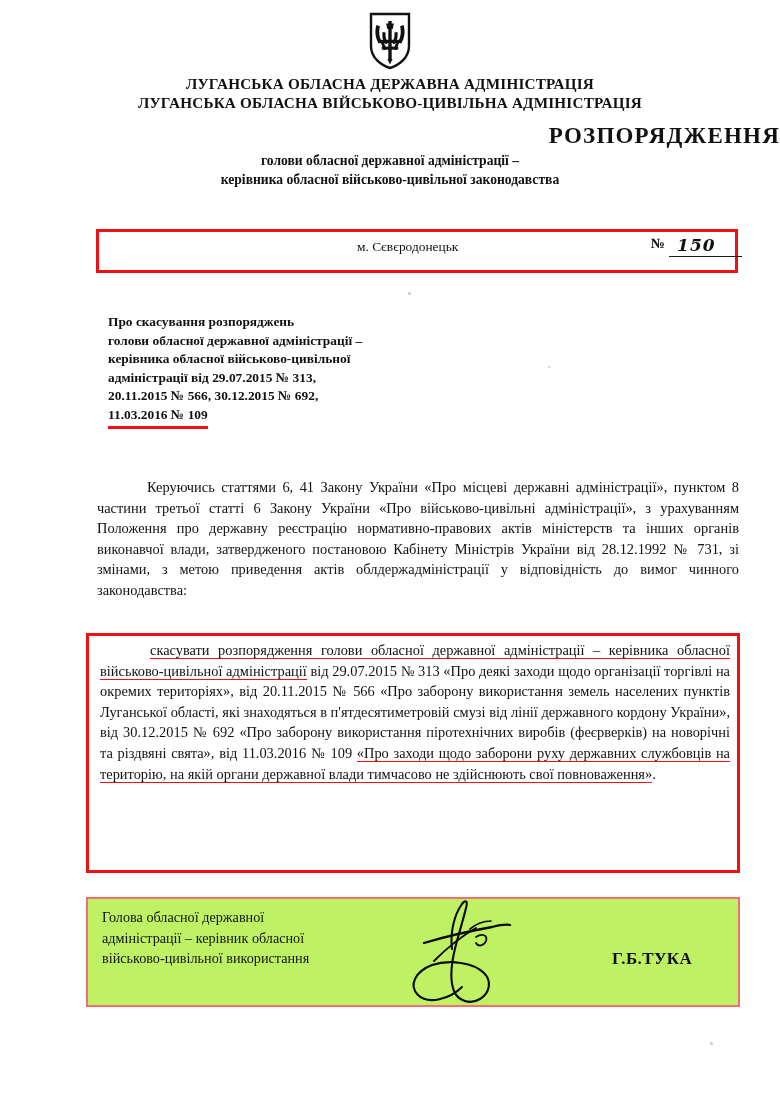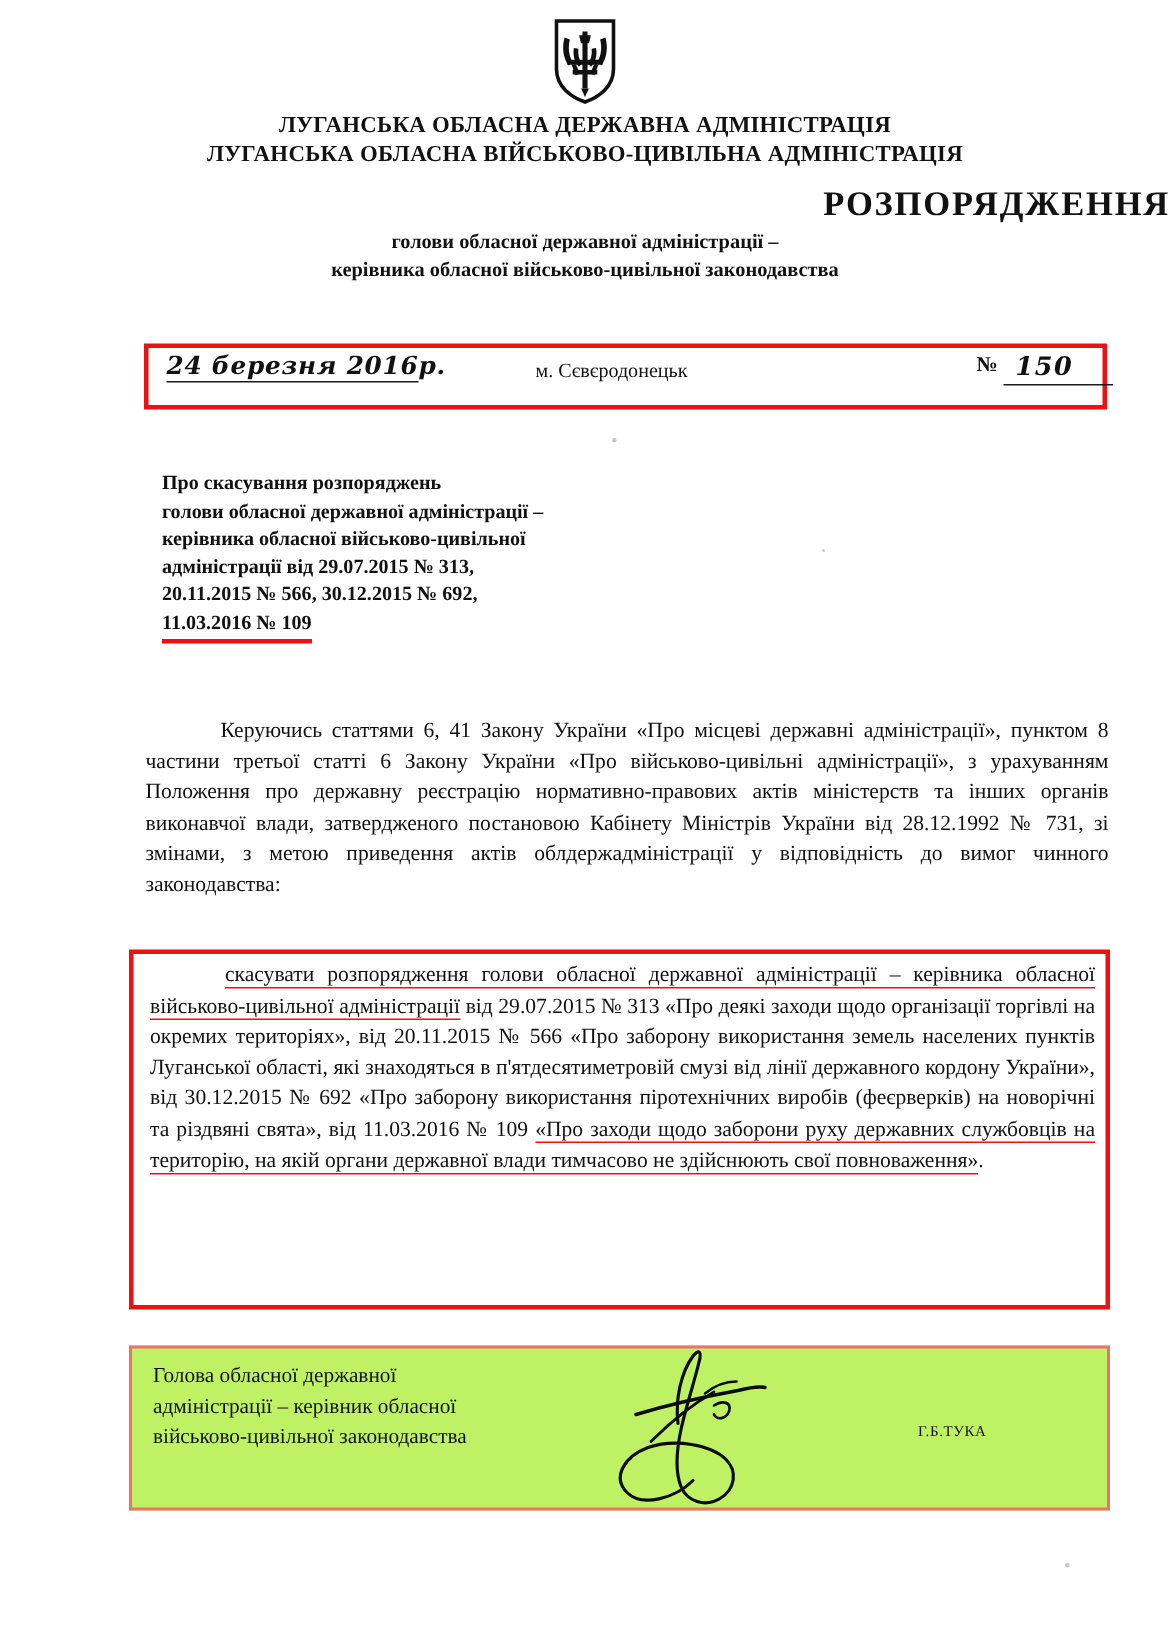--- a/index.html
+++ b/index.html
@@ -178,22 +178,22 @@
     left: 14px;
     top: 8px;
     font-size: 14.2px;
     line-height: 20.5px;
     width: 330px;
   }
   .sign-name {
     position: absolute;
     left: 524px;
     top: 50px;
-    font-weight: normal;
-    font-size: 10px;
+    font-weight: bold;
+    font-size: 17px;
     letter-spacing: 0.4px;
   }
   .sign-graphic {
     position: absolute;
     left: 300px;
     top: -4px;
   }
 
   
   .speck {
@@ -243,23 +243,20 @@
 
 <div class="doc-type">РОЗПОРЯДЖЕННЯ</div>
 
 <div class="doc-sub">
   <div>голови обласної державної адміністрації –</div>
   <div>керівника обласної військово-цивільної законодавства</div>
 </div>
 
 <div class="datebox">
   <div class="datebox-inner">
-    <div class="hand-date">
-      <span class="u">24 березня 2016</span><span>р.</span>
-    </div>
     <div class="city">м. Сєвєродонецьк</div>
     <div class="numgroup">
       <span class="nolabel">№</span>
       <span class="noval">150</span>
     </div>
   </div>
 </div>
 
 <div class="subject">
   <div>Про скасування розпоряджень</div>
@@ -273,21 +270,21 @@
 <div class="preamble"><span class="indent"></span><span>Керуючись статтями 6, 41 Закону України «Про місцеві державні адміністрації», пунктом 8 частини третьої статті 6 Закону України «Про військово-цивільні адміністрації», з урахуванням Положення про державну реєстрацію нормативно-правових актів міністерств та інших органів виконавчої влади, затвердженого постановою Кабінету Міністрів України від 28.12.1992 № 731, зі змінами, з метою приведення актів облдержадміністрації у відповідність до вимог чинного законодавства:</span></div>
 
 <div class="mainbox">
   <div class="mainbox-text"><span class="indent"></span><span class="ul-red">скасувати розпорядження голови обласної державної адміністрації – керівника обласної військово-цивільної адміністрації</span><span> від 29.07.2015 № 313 «Про деякі заходи щодо організації торгівлі на окремих територіях», від 20.11.2015 № 566 «Про заборону використання земель населених пунктів Луганської області, які знаходяться в п'ятдесятиметровій смузі від лінії державного кордону України», від 30.12.2015 № 692 «Про заборону використання піротехнічних виробів (феєрверків) на новорічні та різдвяні свята», від 11.03.2016 № 109 </span><span class="ul-red">«Про заходи щодо заборони руху державних службовців на територію, на якій органи державної влади тимчасово не здійснюють свої повноваження»</span><span>.</span></div>
 </div>
 
 <div class="signbox">
   <div class="sign-role">
     <div>Голова обласної державної</div>
     <div>адміністрації – керівник обласної</div>
-    <div>військово-цивільної законодавства</div>
+    <div>військово-цивільної використання</div>
   </div>
 
   <span class="sign-graphic">
     <svg width="190" height="112" viewBox="0 0 190 112" aria-hidden="true">
       <g fill="none" stroke="#0b0b0b" stroke-linecap="round" stroke-linejoin="round">
 
         <path d="M64 54 C62 38 66 20 74 9 C78 4 80 6 78 13 C75 26 69 44 66 58
                  C63 72 62 86 66 96 C70 106 82 110 92 104 C102 98 104 86 96 78
                  C86 68 62 64 44 70 C28 76 20 90 30 100 C40 110 62 104 74 92" stroke-width="2.1"></path>
 

